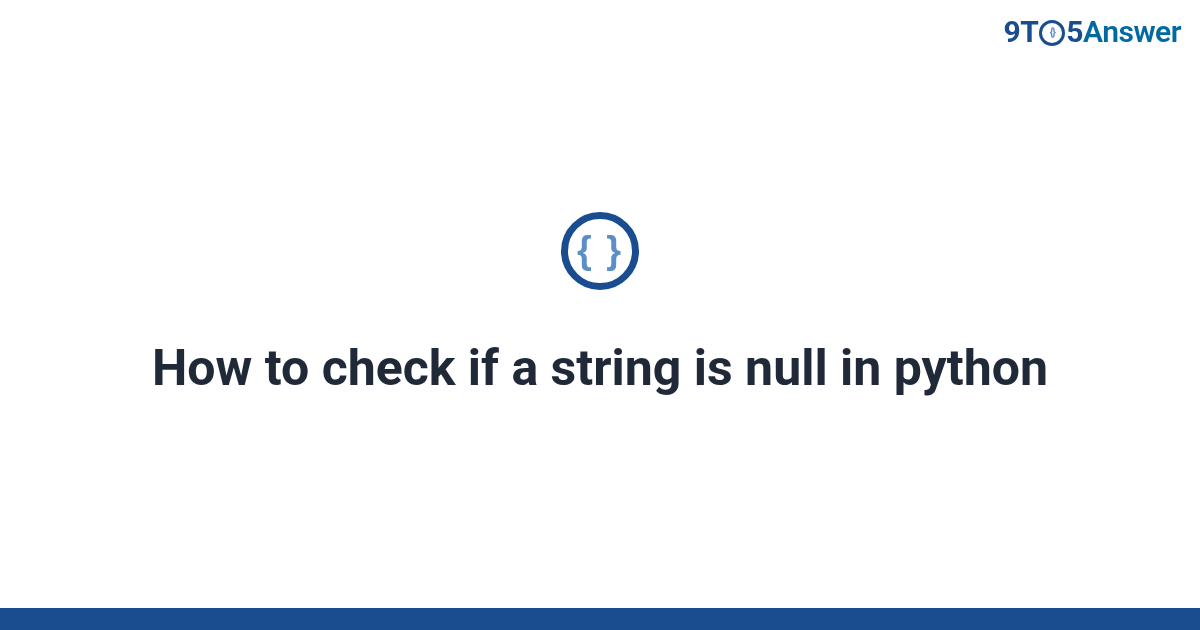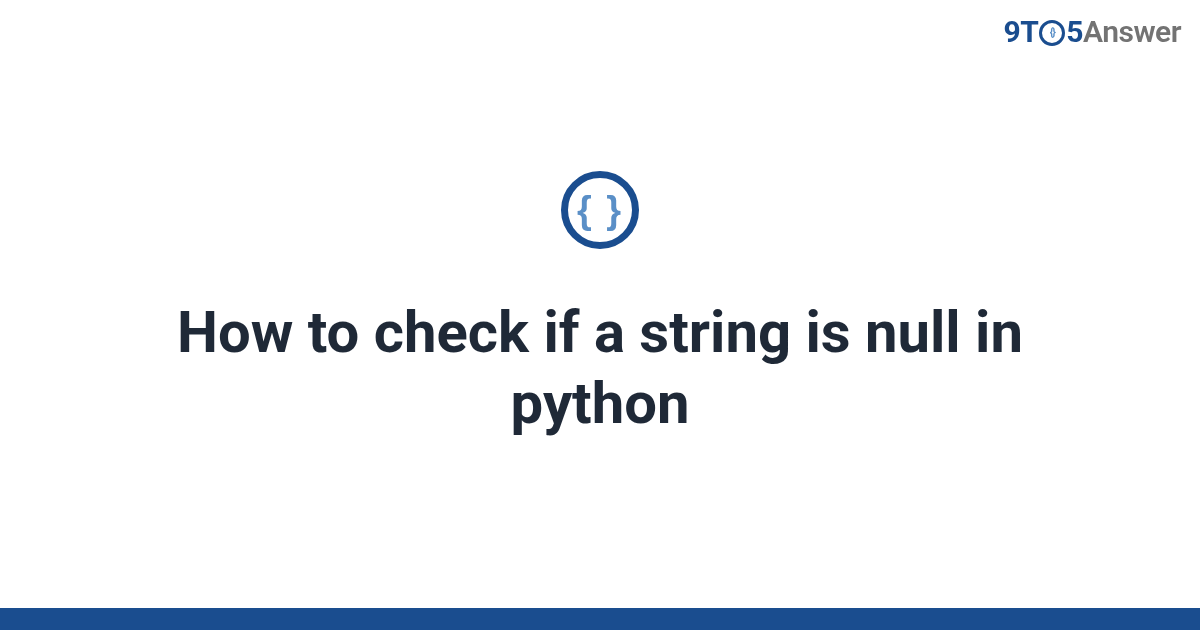--- a/index.html
+++ b/index.html
@@ -47,21 +47,21 @@
     .logo-o-inner {
       font-size: 11px;
       color: #5a8fc7;
       font-weight: 700;
       letter-spacing: -1px;
     }
     .logo-5 {
       color: #1a4d8f;
     }
     .logo-answer {
-      color: #737373;
+      color: #0369a1;
       font-weight: 600;
     }
     .main-content {
       position: absolute;
       top: 0;
       left: 0;
       width: 1200px;
       height: 610px;
       display: flex;
       flex-direction: column;
@@ -79,21 +79,21 @@
       margin-bottom: 48px;
     }
     .braces {
       font-size: 38px;
       font-weight: 700;
       color: #5a8fc7;
       letter-spacing: 2px;
       font-family: "Segoe UI", Arial, sans-serif;
     }
     .title {
-      font-size: 58px;
+      font-size: 50px;
       font-weight: 700;
       color: #1f2937;
       text-align: center;
       line-height: 1.22;
       max-width: 950px;
     }
     .footer-bar {
       position: absolute;
       bottom: 0;
       left: 0;

